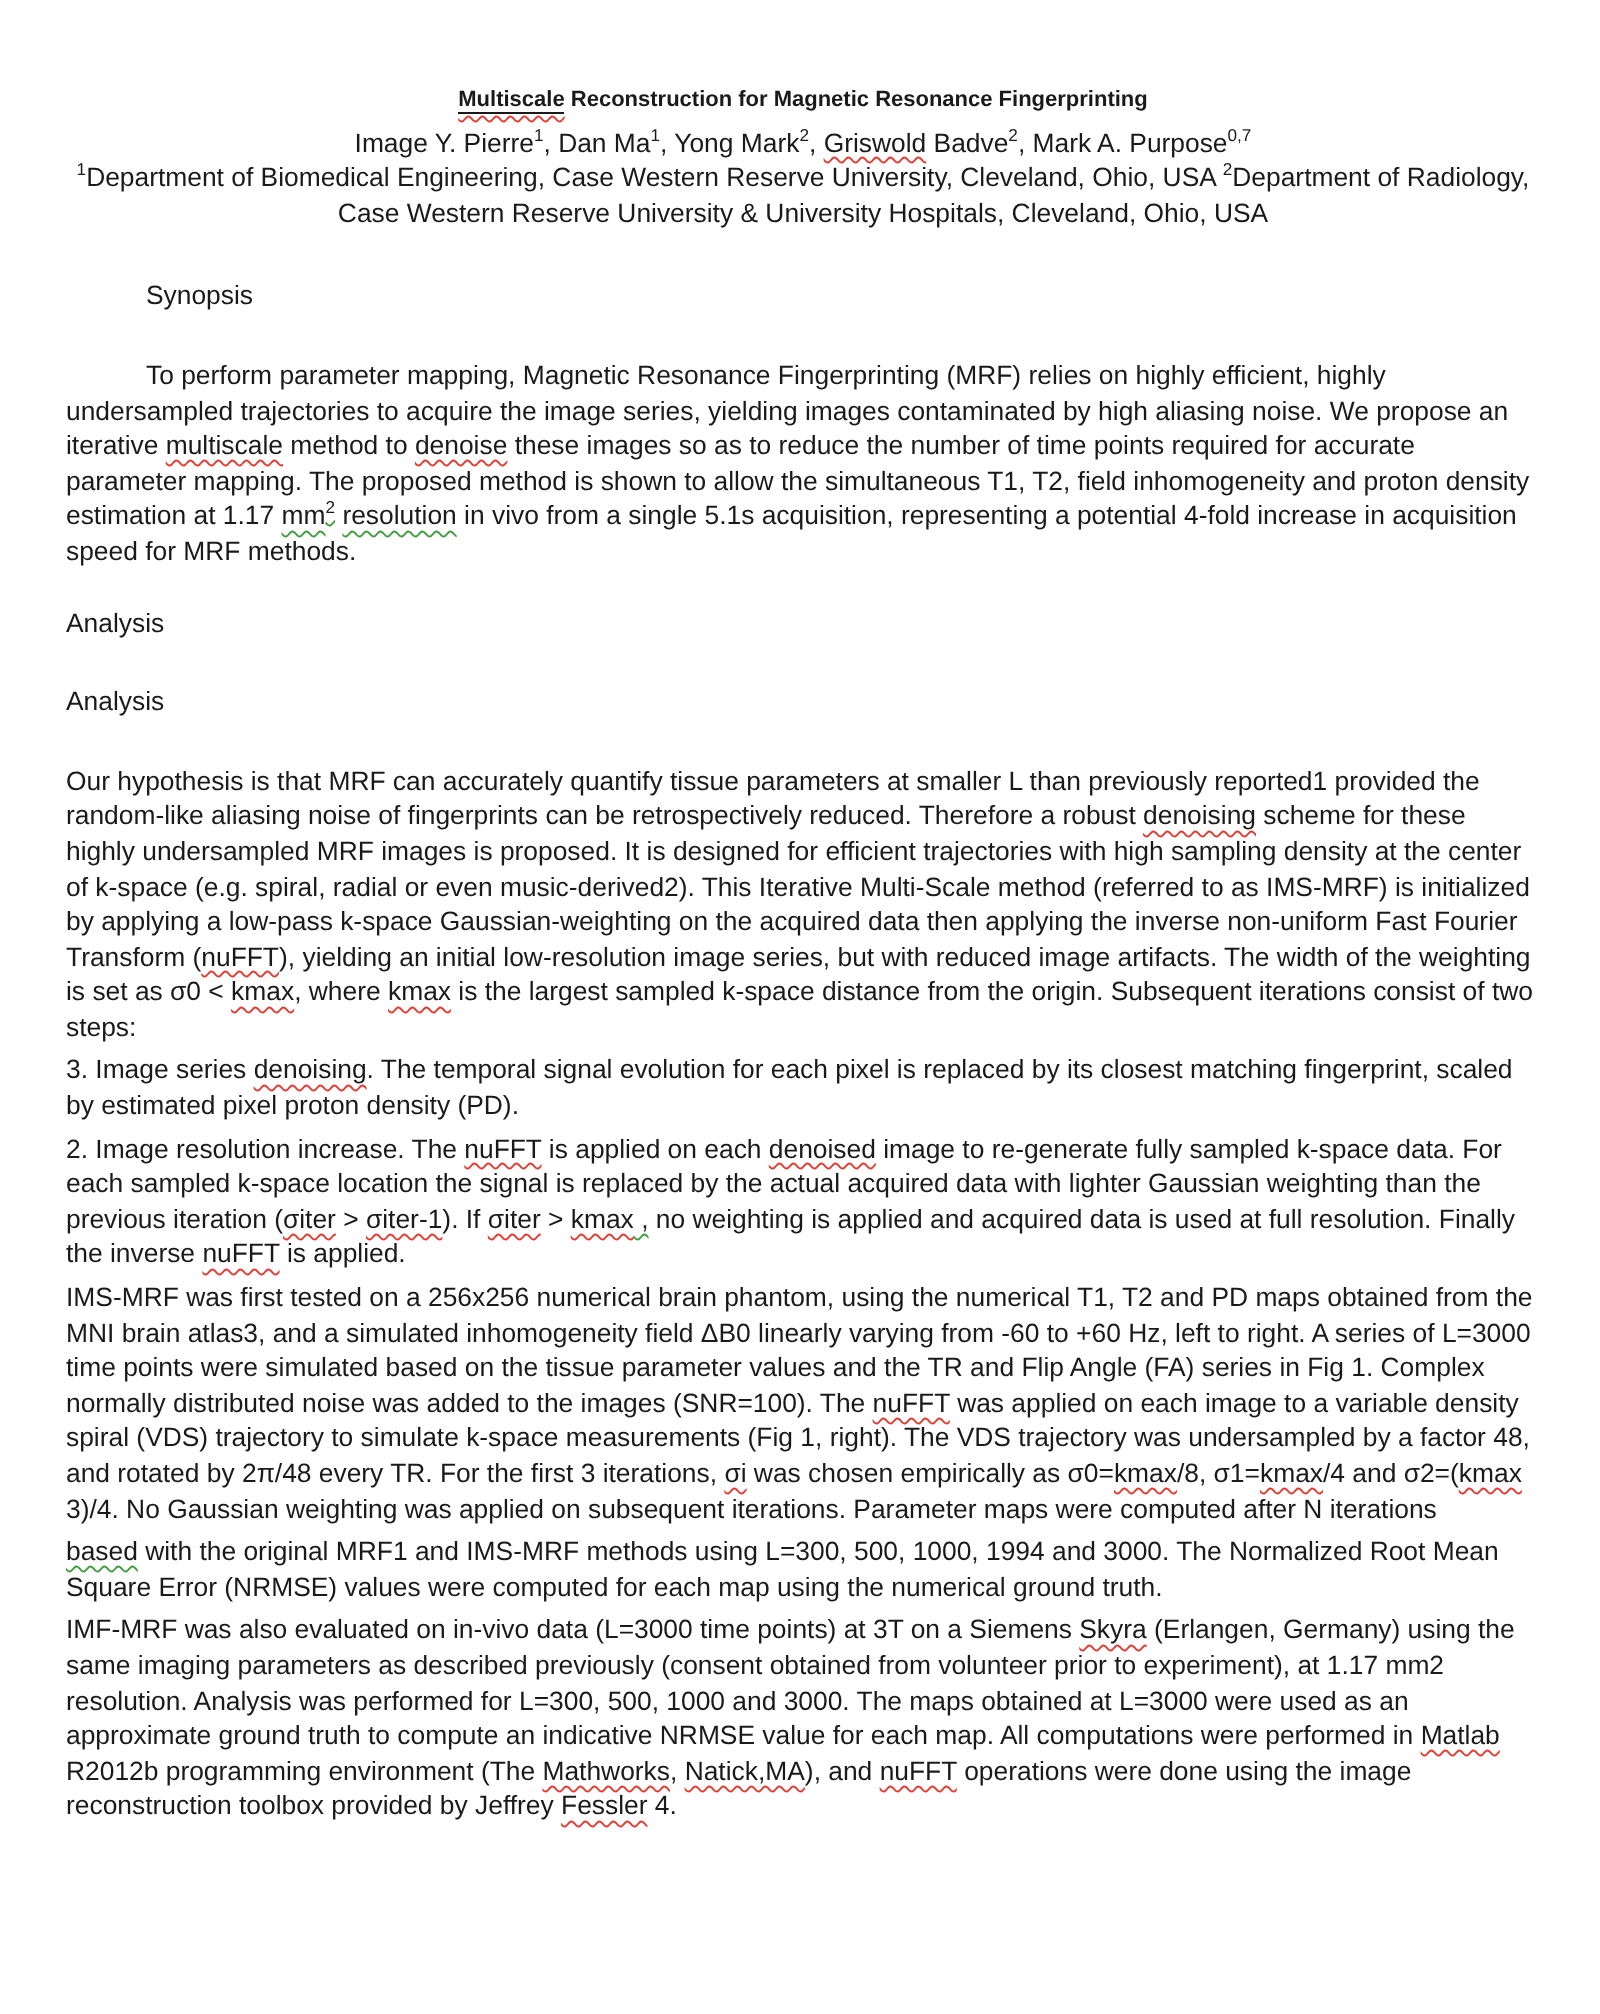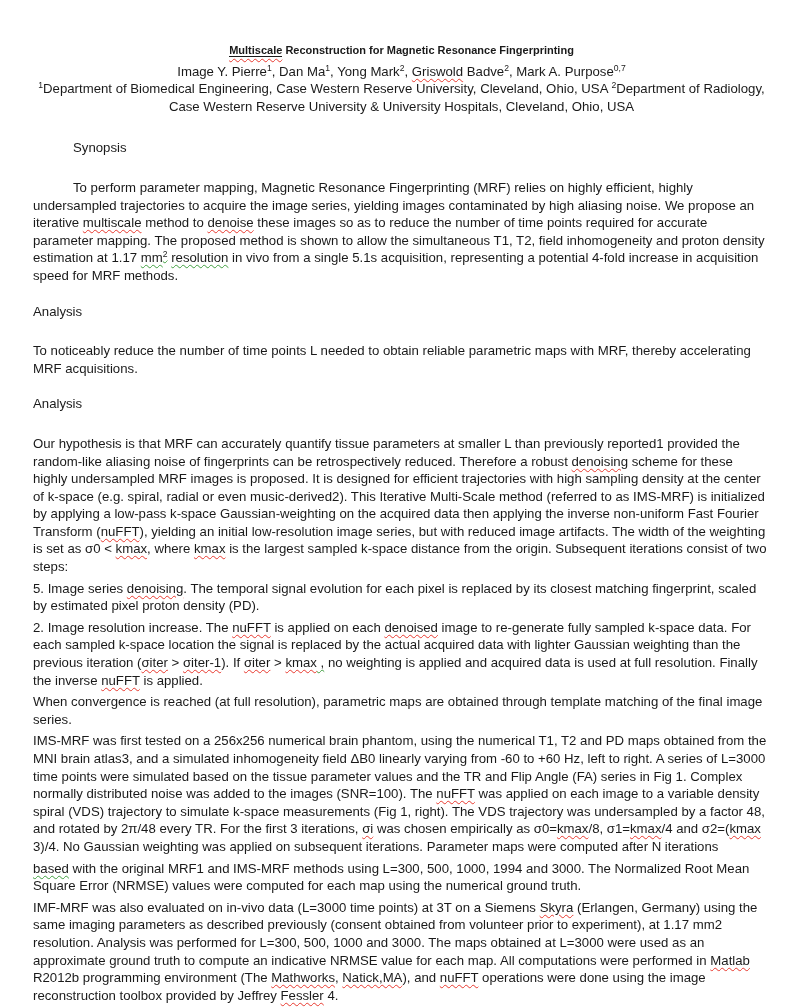--- a/index.html
+++ b/index.html
@@ -37,23 +37,21 @@
 <body>
 
 <div class="page">
   <div id="doc">
       <div class="block title center"><span class="ul sq-red">Multiscale</span><span> Reconstruction for Magnetic Resonance Fingerprinting</span></div>
       <div class="block authors center"><span>Image Y. Pierre</span><sup>1</sup><span>, Dan Ma</span><sup>1</sup><span>, Yong Mark</span><sup>2</sup><span>, </span><span class="sq-red">Griswold</span><span> Badve</span><sup>2</sup><span>, Mark A. Purpose</span><sup>0,7</sup></div>
       <div class="block affil center"><sup>1</sup><span>Department of Biomedical Engineering, Case Western Reserve University, Cleveland, Ohio, USA </span><sup>2</sup><span>Department of Radiology, Case Western Reserve University &amp; University Hospitals, Cleveland, Ohio, USA</span></div>
       <div class="block heading heading-first indent"><span>Synopsis</span></div>
       <div class="block indent"><span>To perform parameter mapping, Magnetic Resonance Fingerprinting (MRF) relies on highly efficient, highly undersampled trajectories to acquire the image series, yielding images contaminated by high aliasing noise. We propose an iterative </span><span class="sq-red">multiscale</span><span> method to </span><span class="sq-red">denoise</span><span> these images so as to reduce the number of time points required for accurate parameter mapping. The proposed method is shown to allow the simultaneous T1, T2, field inhomogeneity and proton density estimation at 1.17 </span><span class="sq-green">mm</span><sup class="sq-green">2</sup><span> </span><span class="sq-green">resolution</span><span> in vivo from a single 5.1s acquisition, representing a potential 4-fold increase in acquisition speed for MRF methods.</span></div>
       <div class="block heading"><span>Analysis</span></div>
-      <div class="block"><span>To noticeably reduce the number of time points L needed to obtain reliable parametric maps with MRF, thereby accelerating MRF acquisitions.</span></div>
       <div class="block heading"><span>Analysis</span></div>
       <div class="block"><span>Our hypothesis is that MRF can accurately quantify tissue parameters at smaller L than previously reported1 provided the random-like aliasing noise of fingerprints can be retrospectively reduced. Therefore a robust </span><span class="sq-red">denoising</span><span> scheme for these highly undersampled MRF images is proposed. It is designed for efficient trajectories with high sampling density at the center of k-space (e.g. spiral, radial or even music-derived2). This Iterative Multi-Scale method (referred to as IMS-MRF) is initialized by applying a low-pass k-space Gaussian-weighting on the acquired data then applying the inverse non-uniform Fast Fourier Transform (</span><span class="sq-red">nuFFT</span><span>), yielding an initial low-resolution image series, but with reduced image artifacts. The width of the weighting is set as σ0 &lt; </span><span class="sq-red">kmax</span><span>, where </span><span class="sq-red">kmax</span><span> is the largest sampled k-space distance from the origin. Subsequent iterations consist of two steps:</span></div>
-      <div class="block"><span>5. Image series </span><span class="sq-red">denoising</span><span>. The temporal signal evolution for each pixel is replaced by its closest matching fingerprint, scaled by estimated pixel proton density (PD).</span></div>
+      <div class="block"><span>3. Image series </span><span class="sq-red">denoising</span><span>. The temporal signal evolution for each pixel is replaced by its closest matching fingerprint, scaled by estimated pixel proton density (PD).</span></div>
       <div class="block"><span>2. Image resolution increase. The </span><span class="sq-red">nuFFT</span><span> is applied on each </span><span class="sq-red">denoised</span><span> image to re-generate fully sampled k-space data. For each sampled k-space location the signal is replaced by the actual acquired data with lighter Gaussian weighting than the previous iteration (</span><span class="sq-red">σiter</span><span> &gt; </span><span class="sq-red">σiter-1</span><span>). If </span><span class="sq-red">σiter</span><span> &gt; </span><span class="sq-red">kmax</span><span class="sq-green"> ,</span><span> no weighting is applied and acquired data is used at full resolution. Finally the inverse </span><span class="sq-red">nuFFT</span><span> is applied.</span></div>
-      <div class="block"><span>When convergence is reached (at full resolution), parametric maps are obtained through template matching of the final image series.</span></div>
       <div class="block"><span>IMS-MRF was first tested on a 256x256 numerical brain phantom, using the numerical T1, T2 and PD maps obtained from the MNI brain atlas3, and a simulated inhomogeneity field ΔB0 linearly varying from -60 to +60 Hz, left to right. A series of L=3000 time points were simulated based on the tissue parameter values and the TR and Flip Angle (FA) series in Fig 1. Complex normally distributed noise was added to the images (SNR=100). The </span><span class="sq-red">nuFFT</span><span> was applied on each image to a variable density spiral (VDS) trajectory to simulate k-space measurements (Fig 1, right). The VDS trajectory was undersampled by a factor 48, and rotated by 2π/48 every TR. For the first 3 iterations, </span><span class="sq-red">σi</span><span> was chosen empirically as σ0=</span><span class="sq-red">kmax</span><span>/8, σ1=</span><span class="sq-red">kmax</span><span>/4 and σ2=(</span><span class="sq-red">kmax</span><span> 3)/4. No Gaussian weighting was applied on subsequent iterations. Parameter maps were computed after N iterations</span></div>
       <div class="block"><span class="sq-green">based</span><span> with the original MRF1 and IMS-MRF methods using L=300, 500, 1000, 1994 and 3000. The Normalized Root Mean Square Error (NRMSE) values were computed for each map using the numerical ground truth.</span></div>
       <div class="block"><span>IMF-MRF was also evaluated on in-vivo data (L=3000 time points) at 3T on a Siemens </span><span class="sq-red">Skyra</span><span> (Erlangen, Germany) using the same imaging parameters as described previously (consent obtained from volunteer prior to experiment), at 1.17 mm2 resolution. Analysis was performed for L=300, 500, 1000 and 3000. The maps obtained at L=3000 were used as an approximate ground truth to compute an indicative NRMSE value for each map. All computations were performed in </span><span class="sq-red">Matlab</span><span> R2012b programming environment (The </span><span class="sq-red">Mathworks</span><span>, </span><span class="sq-red">Natick,MA</span><span>), and </span><span class="sq-red">nuFFT</span><span> operations were done using the image reconstruction toolbox provided by Jeffrey </span><span class="sq-red">Fessler</span><span> 4.</span></div>
     </div>
 </div>
 
 </body></html>

